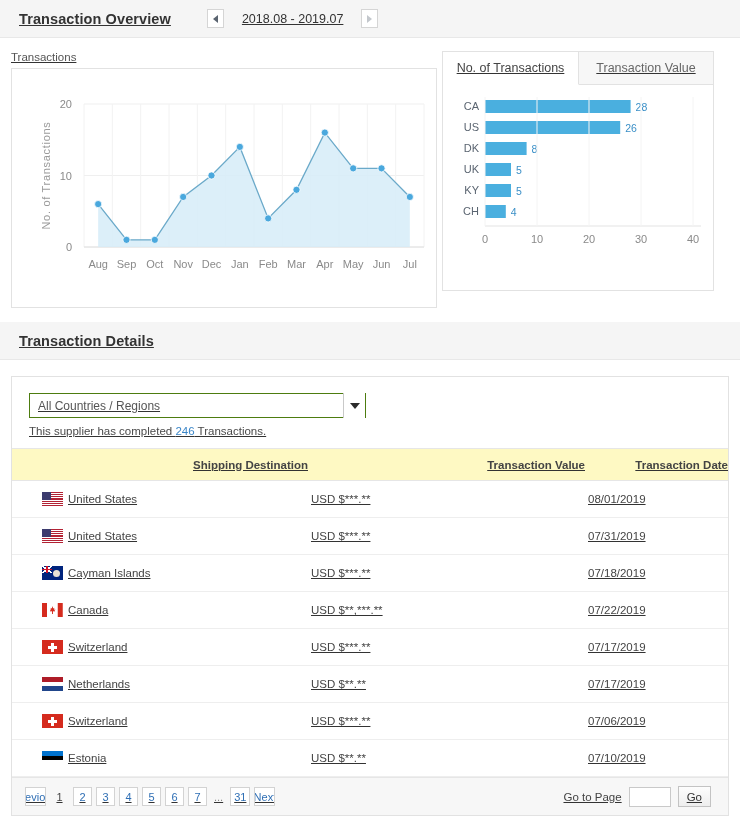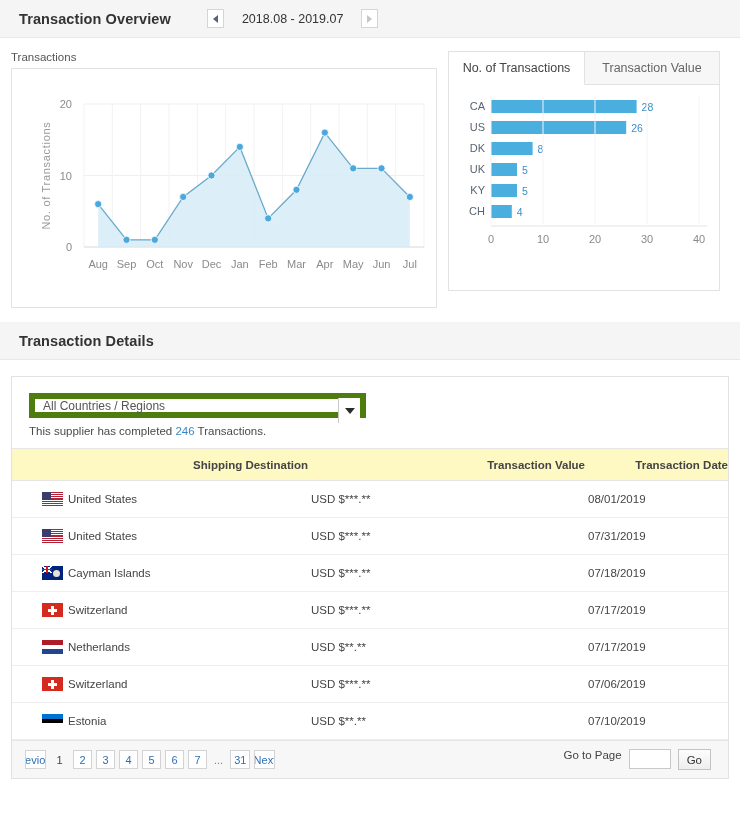--- a/index.html
+++ b/index.html
@@ -4,21 +4,21 @@
 <style>
   * { box-sizing: border-box; }
   html, body {
     margin: 0; padding: 0;
     width: 740px; height: 829px;
     background: #ffffff;
     font-family: "Liberation Sans", sans-serif;
     color: #333;
     overflow: hidden;
   }
-  .page { width: 740px; height: 624px; position: relative; background:#fff; }
+  .page { width: 740px; height: 624px; position: relative; background:#fff;text-decoration:underline; }
 
   
   .section-bar {
     background: #f5f5f5;
     border-bottom: 1px solid #e8e8e8;
     height: 38px;
     display: flex;
     align-items: center;
     padding-left: 19px;
   }
@@ -56,21 +56,21 @@
     font-size: 12.5px;
     color: #333;
     padding: 0 11px;
     white-space: nowrap;
   }
 
   
   .charts-row {
     display: flex;
     padding: 13px 10px 0 11px;
-    gap: 11px;
+    gap: 5px;
   }
   .chart-block { position: relative; }
   .chart-caption {
     font-size: 11.5px;
     color: #555;
     margin-bottom: 5px;
   }
   .chart-card {
     border: 1px solid #e2e2e2;
     background: #fff;
@@ -110,21 +110,21 @@
 
   
   .details-wrap { padding: 16px 11px 0 11px; }
   .details-card {
     border: 1px solid #e2e2e2;
     background: #fff;
   }
   .filter-area { padding: 16px 17px 11px 17px; }
   .select-box {
     width: 337px; height: 25px;
-    border: 6px solid #4d7c0f;
+    border: 1px solid #4d7c0f;
     background: #fff;
     display: flex; align-items: center;
     font-size: 12px; color: #555;
     position: relative;
     cursor: pointer;
   }
   .select-label { padding-left: 8px; }
   .select-caret {
     position: absolute; right: 0; top: -1px;
     width: 22px; height: 25px;
@@ -240,21 +240,21 @@
     background: transparent;
     color: #444;
     cursor: default;
   }
   .pg.ellipsis {
     border: 0; background: transparent; color:#888; cursor: default;
     min-width: 14px;
   }
   .goto {
     margin-left: auto;
-    display: flex; gap: 7px;
+    display: flex; align-items: center; gap: 7px;
     font-size: 11.5px; color: #444;
   }
   .goto-input {
     width: 42px; height: 20px;
     border: 1px solid #c9c9c9; background: #fff;
     font-size: 11.5px; padding: 0 3px;
     font-family: "Liberation Sans", sans-serif;
   }
   .go-btn {
     height: 21px; padding: 0 8px;
@@ -442,20 +442,32 @@
                   </span>
                   <span>Cayman Islands</span>
                 </div>
               </td>
               <td class="c-val">USD $***.**</td>
               <td class="c-date">07/18/2019</td>
             </tr>
             <tr>
               <td class="c-dest">
                 <div class="dest-cell">
+                  <span class="flag flag-ca">
+                    <span class="flag-ca-leaf"></span>
+                  </span>
+                  <span>Canada</span>
+                </div>
+              </td>
+              <td class="c-val">USD $**,***.**</td>
+              <td class="c-date">07/22/2019</td>
+            </tr>
+            <tr>
+              <td class="c-dest">
+                <div class="dest-cell">
                   <span class="flag flag-ch"></span>
                   <span>Switzerland</span>
                 </div>
               </td>
               <td class="c-val">USD $***.**</td>
               <td class="c-date">07/17/2019</td>
             </tr>
             <tr>
               <td class="c-dest">
                 <div class="dest-cell">

